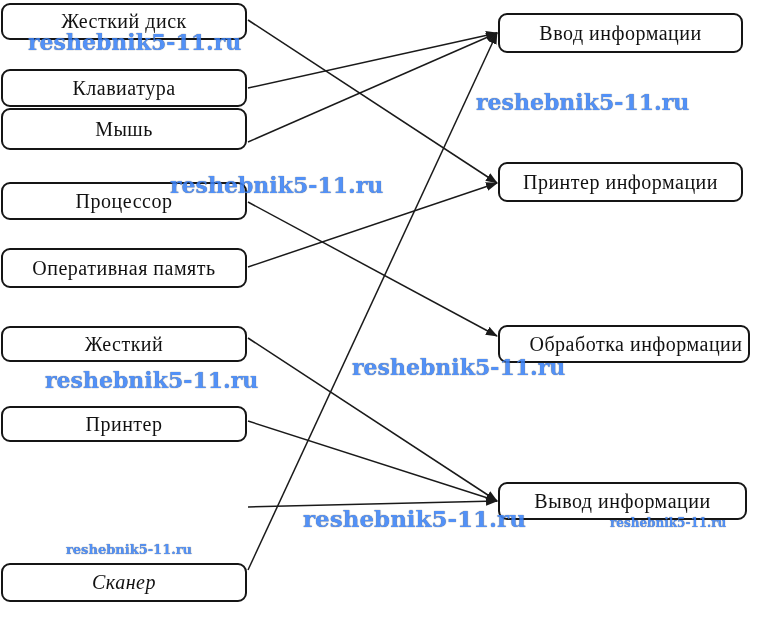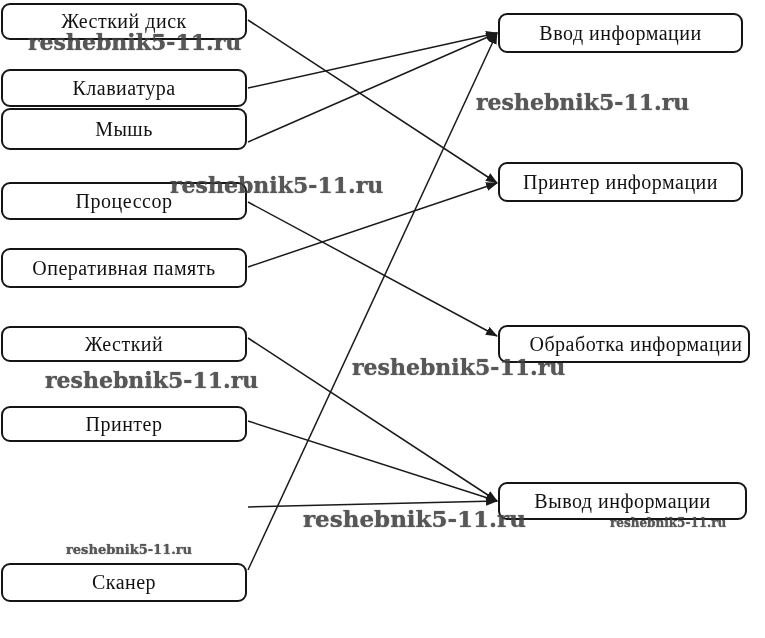--- a/index.html
+++ b/index.html
@@ -25,21 +25,21 @@
   .node-label{
     font-size:20px;
     color:#111;
     white-space:nowrap;
     letter-spacing:0.5px;
   }
   .watermark{
     position:absolute;
     font-family:"DejaVu Serif", serif;
     font-weight:700;
-    color:#404040;
+    color:#3b82f6;
     opacity:0.88;
     text-shadow:0 0 1px #3c3c3c;
     white-space:nowrap;
     z-index:3;
     letter-spacing:0px;
     line-height:1;
   }
 </style>
 </head>
 <body>
@@ -75,21 +75,21 @@
     </div>
     <div class="node" style="left: 1px; top: 248px; width: 246px; height: 40px;">
       <span class="node-label">Оперативная память</span>
     </div>
     <div class="node" style="left: 1px; top: 326px; width: 246px; height: 36px;">
       <span class="node-label">Жесткий</span>
     </div>
     <div class="node" style="left: 1px; top: 406px; width: 246px; height: 36px;">
       <span class="node-label">Принтер</span>
     </div>
-    <div class="node" style="left: 1px; top: 563px; width: 246px; height: 39px;">
+    <div class="node" style="left: 1px; top: 563px; width: 246px; height: 39px; font-style: italic;">
       <span class="node-label">Сканер</span>
     </div>
     <div class="node" style="left: 498px; top: 13px; width: 245px; height: 40px;">
       <span class="node-label">Ввод информации</span>
     </div>
     <div class="node" style="left: 498px; top: 162px; width: 245px; height: 40px;">
       <span class="node-label">Принтер информации</span>
     </div>
     <div class="node" style="left: 498px; top: 325px; width: 252px; height: 38px; padding-left: 24px;">
       <span class="node-label">Обработка информации</span>

